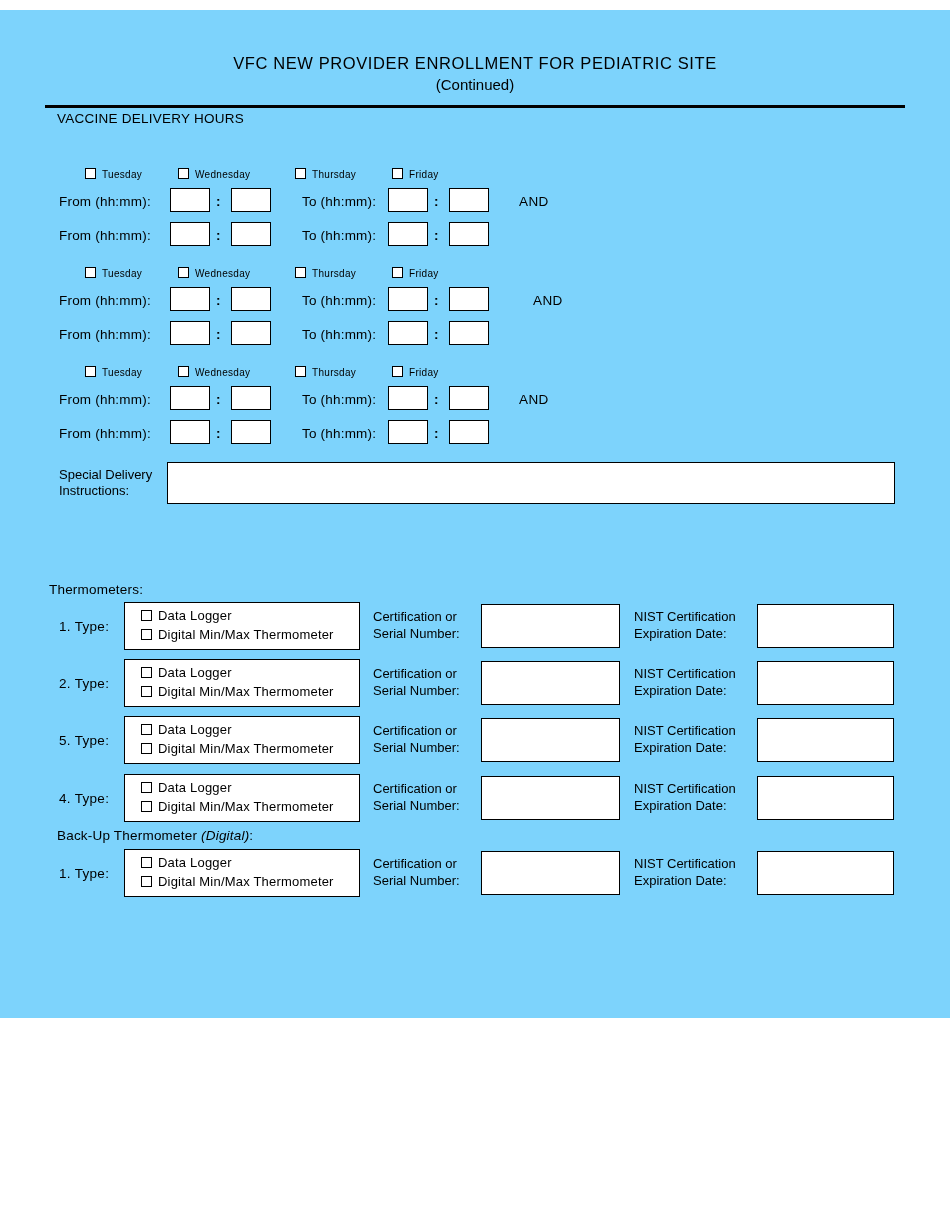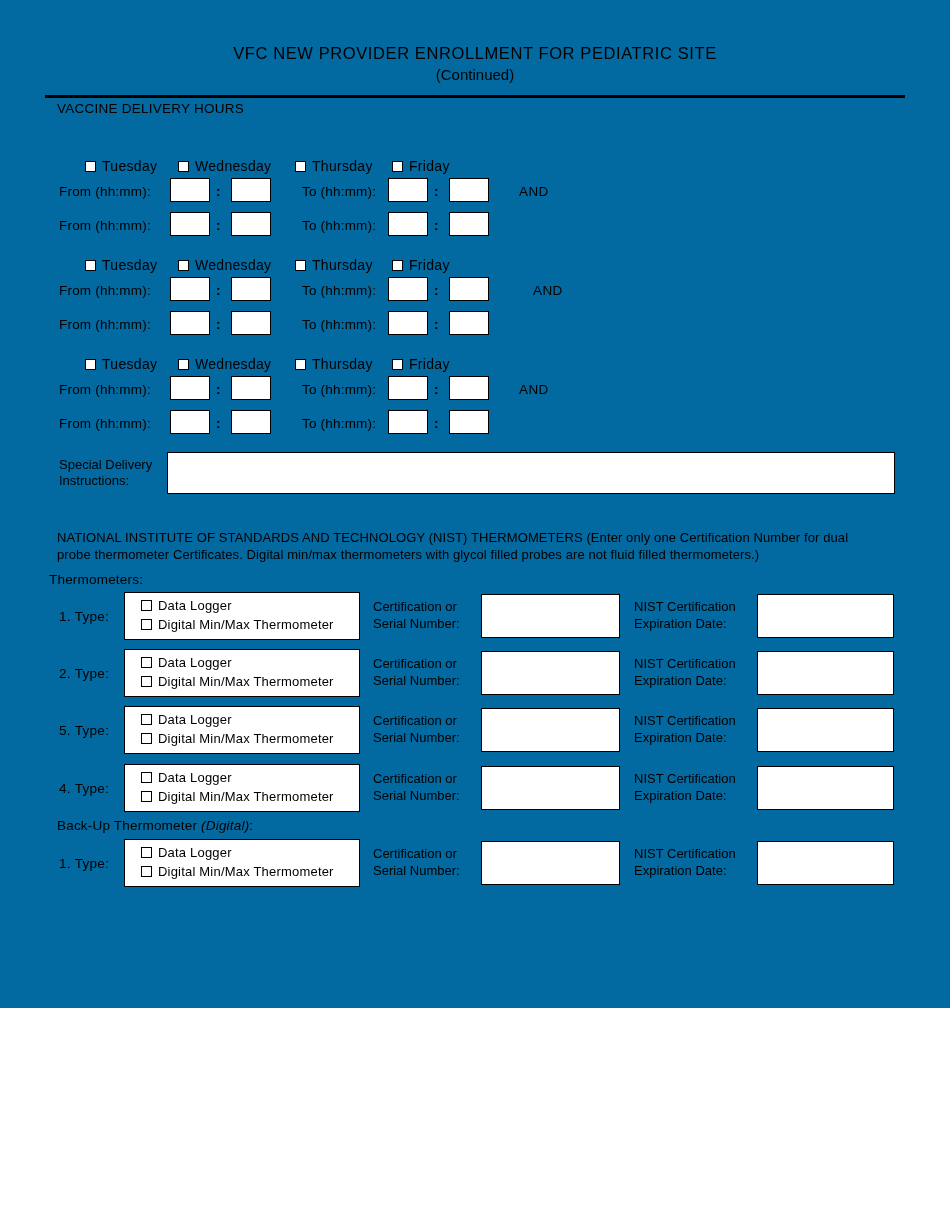--- a/index.html
+++ b/index.html
@@ -8,22 +8,22 @@
     background: #ffffff;
   }
   body {
     font-family: "Liberation Sans", sans-serif;
     color: #000000;
   }
   .page {
     position: relative;
     width: 950px;
     height: 1008px;
-    margin: 0 auto;
-    background: #0369a1;
+    margin: 10px auto;
+    background: #7dd3fc;
     overflow: hidden;
   }
 
   
   .doc-title {
     position: absolute;
     left: 0;
     top: 44px;
     width: 950px;
     text-align: center;
@@ -73,21 +73,21 @@
     display: inline-block;
     width: 11px;
     height: 11px;
     border: 1.3px solid #000000;
     background: #ffffff;
     vertical-align: -1px;
     box-sizing: border-box;
   }
   .day-item {
     position: absolute;
-    font-size: 14px;
+    font-size: 10px;
     white-space: nowrap;
     padding-left: 20px;
   }
   .day-item .lbl { margin-left: 6px; letter-spacing: 0.3px; }
 
   
   .time-label {
     position: absolute;
     font-size: 13.5px;
     white-space: nowrap;
@@ -289,21 +289,20 @@
   <div class="tbox" style="left:231px; top:410px;"></div>
   <div class="time-label" style="left:302px; top:416px;">To (hh:mm):</div>
   <div class="tbox" style="left:388px; top:410px;"></div>
   <div class="colon" style="left:434px; top:416px;">:</div>
   <div class="tbox" style="left:449px; top:410px;"></div>
 
   <div class="sd-label" style="left:59px; top:457px;">Special Delivery</div>
   <div class="sd-label" style="left:59px; top:473px;">Instructions:</div>
   <div class="sd-box" style="left:167px; top:452px; width:728px; height:42px;"></div>
 
-  <div class="section-note" style="left:57px; top:529px; width:826px; letter-spacing:0.1px;">NATIONAL INSTITUTE OF STANDARDS AND TECHNOLOGY (NIST) THERMOMETERS (Enter only one Certification Number for dual probe thermometer Certificates.  Digital min/max thermometers with glycol filled probes are not fluid filled thermometers.)</div>
 
   <div class="therm-sub" style="left:49px; top:572px;">Thermometers:</div>
 
   <div class="row-index" style="left:59px; top:609px;">1. Type:</div>
   <div class="type-box" style="left:124px; top:592px;"></div>
   <div class="type-opt" style="left:141px; top:598px;">
     <span class="cbox"></span><span class="lbl">Data Logger</span>
   </div>
   <div class="type-opt" style="left:141px; top:617px;">
     <span class="cbox"></span><span class="lbl">Digital Min/Max Thermometer</span>

